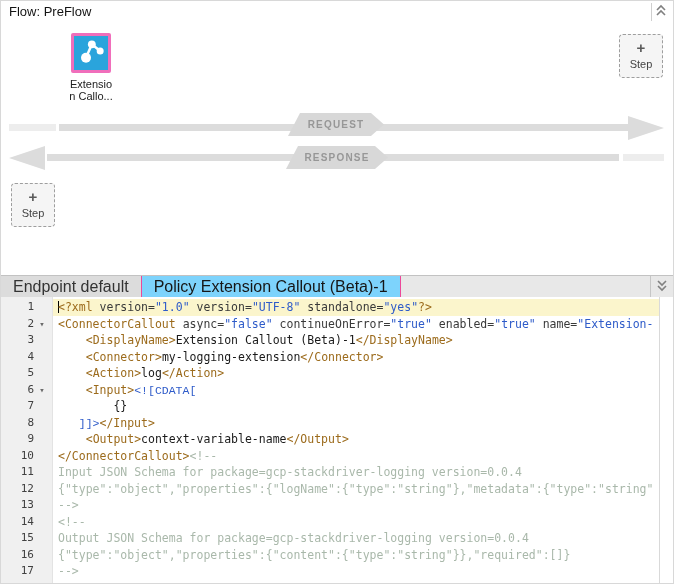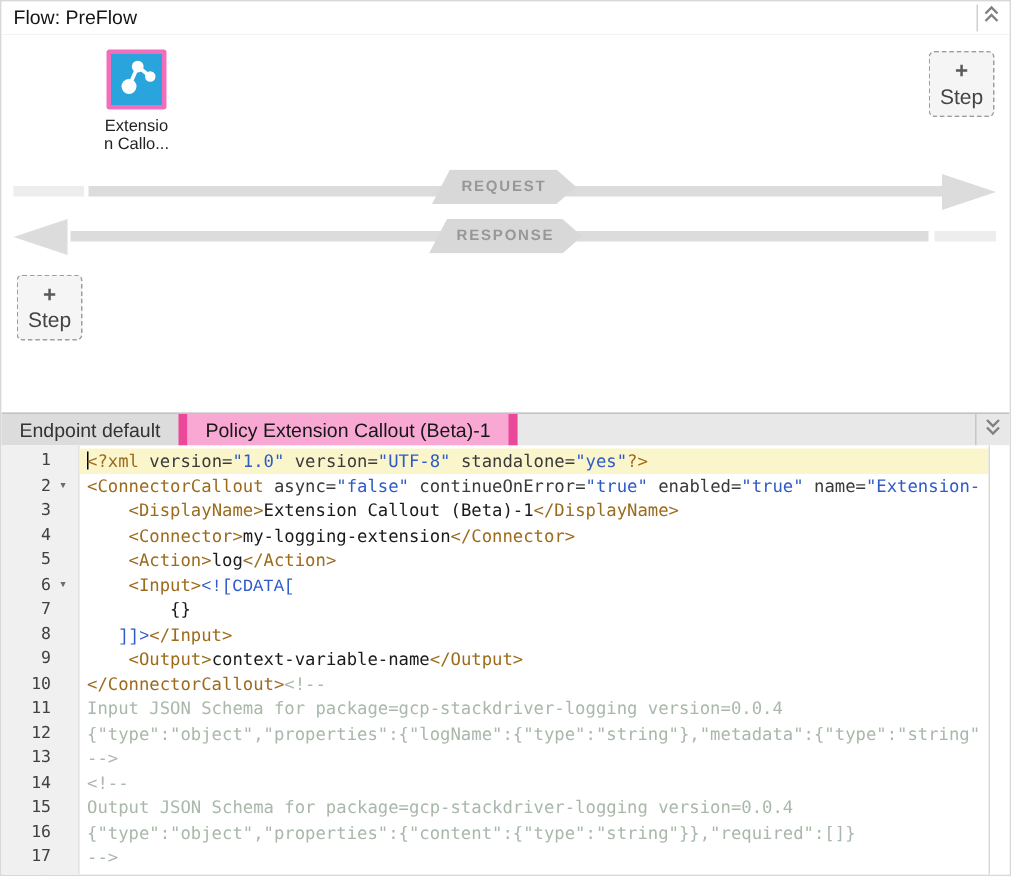--- a/index.html
+++ b/index.html
@@ -16,40 +16,40 @@
        justify-content:center;border-left:1px solid #cfcfcf;cursor:pointer;}
   
   .canvas{position:absolute;top:22px;left:0;right:0;height:252px;background:#fff;}
   .policy{position:absolute;left:66px;top:10px;width:48px;text-align:center;cursor:pointer;}
   .policy-icon{width:34px;height:34px;margin:0 auto;background:var(--policy-blue);
        border:3px solid var(--policy-pink);border-radius:2px;display:flex;align-items:center;justify-content:center;}
   .policy-label{margin-top:5px;font-size:11px;line-height:12px;color:#222;}
   .step-btn{position:absolute;width:44px;height:44px;box-sizing:border-box;border:1px dashed #9e9e9e;border-radius:4px;
        background:#f5f5f5;text-align:center;cursor:pointer;}
   .step-plus{display:block;font-size:15px;font-weight:bold;color:#5a5a5a;line-height:19px;margin-top:3px;}
-  .step-label{display:block;font-size:14px;color:#444;line-height:14px;}
+  .step-label{display:block;font-size:11px;color:#444;line-height:14px;}
   .step-top-right{right:10px;top:11px;}
   .step-bottom-left{left:10px;top:160px;}
   .seg{position:absolute;height:7px;}
   .seg.light{background:#ededed;}
   .seg.main{background:#dcdcdc;}
   .head{position:absolute;width:0;height:0;}
   .head-right{border-top:12px solid transparent;border-bottom:12px solid transparent;border-left:36px solid #dcdcdc;}
   .head-left{border-top:12px solid transparent;border-bottom:12px solid transparent;border-right:36px solid #dcdcdc;}
   .ribbon{position:absolute;height:23px;line-height:23px;background:#d8d8d8;color:#979797;
        font-size:10px;font-weight:bold;letter-spacing:1.2px;text-align:center;}
   .ribbon-req{clip-path:polygon(12px 0,calc(100% - 13px) 0,100% 50%,calc(100% - 13px) 100%,0 100%);}
   .ribbon-resp{clip-path:polygon(12px 0,calc(100% - 13px) 0,100% 50%,calc(100% - 13px) 100%,0 100%);}
   
   .tab-bar{position:absolute;top:274px;left:0;right:0;height:22px;background:#e8e8e8;border-top:1px solid #c2c2c2;
        display:flex;box-sizing:border-box;}
   .tabs-container{display:flex;}
-  .tab{padding:0 12px;line-height:21px;font-size:13px;color:#333;border-right:6px solid #ec4899;
+  .tab{padding:0 12px;line-height:21px;font-size:16px;color:#333;border-right:1px solid #ec4899;
        background:#dcdcdc;cursor:pointer;white-space:nowrap;}
-  .tab.active{background:#f9a8d4;color:#161616;}
+  .tab.active{background:#7dd3fc;color:#161616;}
   .collapse-bottom{margin-left:auto;width:22px;display:flex;align-items:center;justify-content:center;
        border-left:1px solid #c6c6c6;cursor:pointer;}
   
   .editor{position:absolute;top:296px;left:0;right:0;bottom:0;background:#fff;
        font-family:"DejaVu Sans Mono",monospace;}
   .gutter{position:absolute;left:0;top:0;bottom:0;width:52px;background:#f0f0f0;border-right:1px solid #e3e3e3;
        padding-top:2px;box-sizing:border-box;overflow:hidden;}
   .gutter-row{height:16.5px;display:flex;}
   .gutter-num{width:33px;text-align:right;line-height:16.5px;font-size:11px;color:#414141;}
   .gutter-fold{width:16px;text-align:center;line-height:16.5px;font-size:9px;color:#6b6b6b;}

